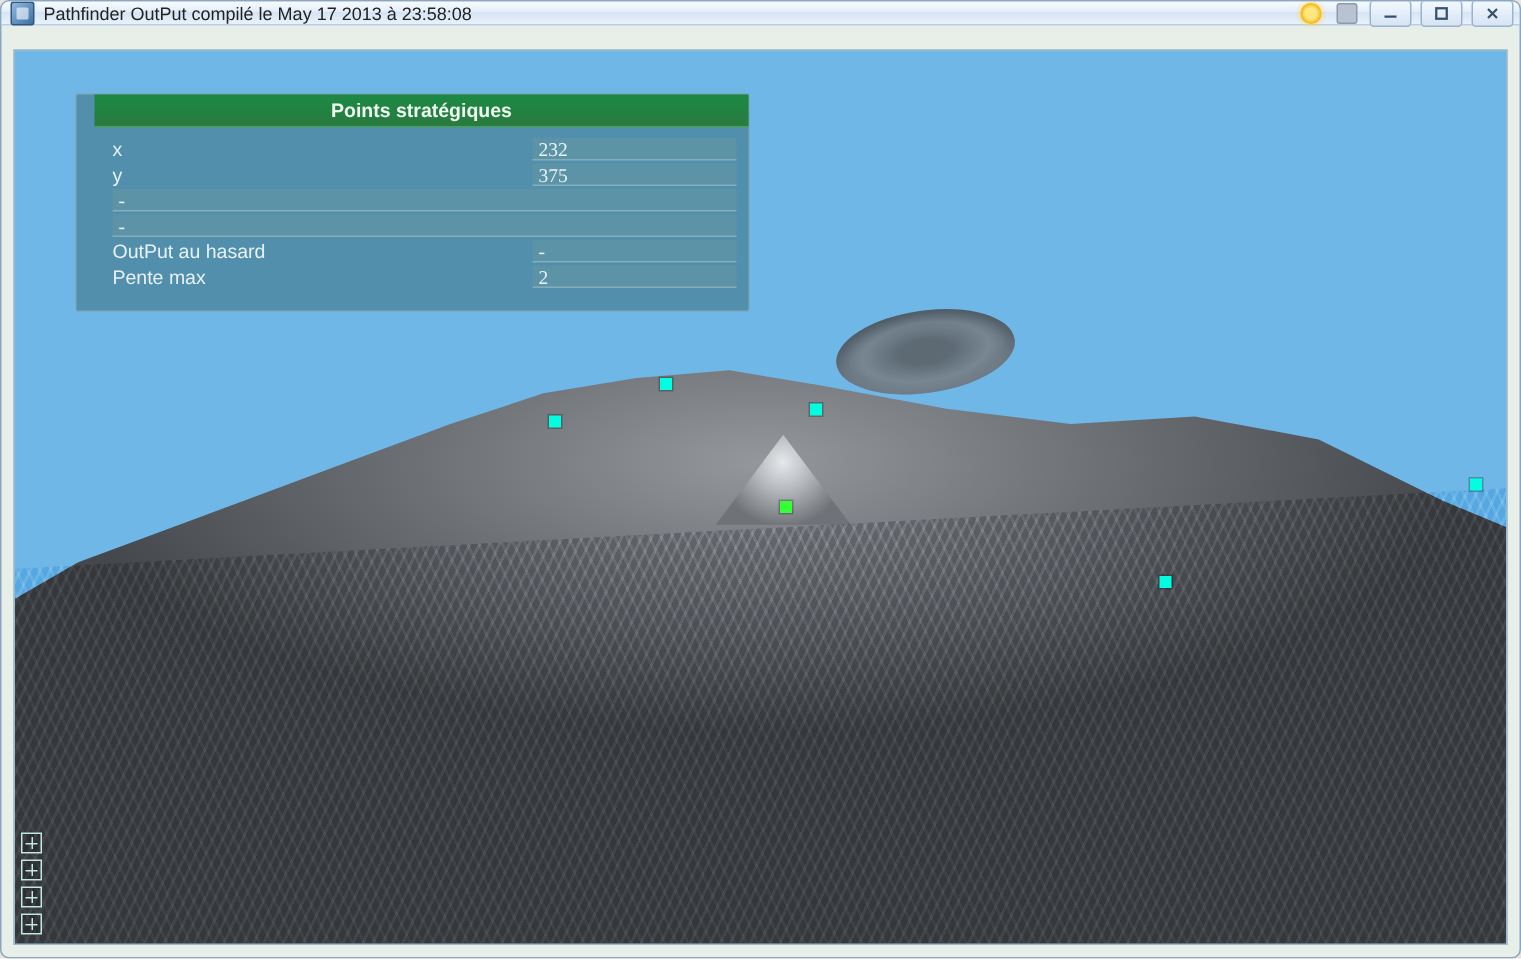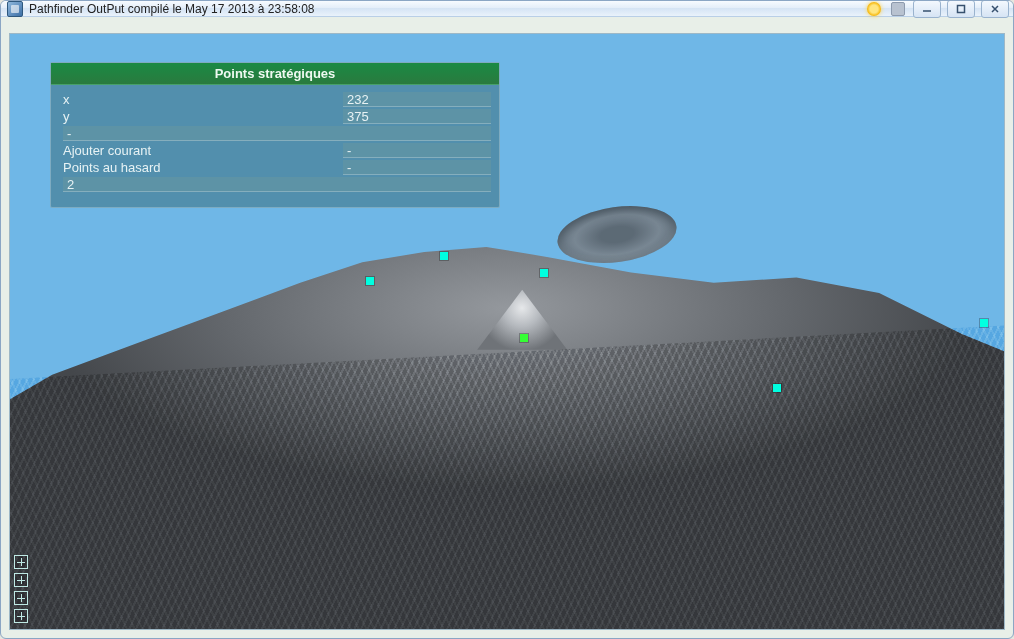--- a/index.html
+++ b/index.html
@@ -114,40 +114,41 @@
   }
   .wp.green { background:#35ff35; }
 
   
   .hud {
     position:absolute; left:40px; top:28px; width:450px;
     background: rgba(58,112,126,.55);
     border:1px solid rgba(255,255,255,.25);
     border-radius:2px;
     backdrop-filter: blur(1px);
-    padding: 0 0 14px 0;
+    padding: 0 0 14px 12px;
     color:#e7f2f4;
     font-size:13px;
   }
   .hud .hud-title{
     height:22px; line-height:22px; text-align:center;
     background: linear-gradient(to bottom,#1a8a44,#2a7a3e);
     color:#eef9f0; font-weight:600; font-size:13px;
     border-bottom:1px solid rgba(255,255,255,.2);
   }
   .hud .rows { padding:6px 8px 0 12px; }
   .hud .row {
     display:flex; align-items:center; height:17px;
   }
   .hud .lbl { flex:0 0 280px; }
   .hud .val {
     flex:1; height:15px; line-height:15px;
     background: rgba(102,150,162,.6);
     border-bottom:1px solid rgba(255,255,255,.25);
     padding-left:4px;
+    font-family:Liberation Serif, serif;
   }
 
   
   .indicators {
     position:absolute; left:4px; bottom:6px;
     display:flex; flex-direction:column; gap:4px;
   }
   .ind {
     width:14px; height:14px;
     border:1px solid #bfe9e4;
@@ -218,28 +219,28 @@
             <div class="val">232</div>
           </div>
           <div class="row">
             <div class="lbl">y</div>
             <div class="val">375</div>
           </div>
           <div class="row">
             <div class="val">-</div>
           </div>
           <div class="row">
-            <div class="lbl">Ajouter courant</div>
             <div class="val">-</div>
           </div>
           <div class="row">
-            <div class="lbl">Points au hasard</div>
+            <div class="lbl">OutPut au hasard</div>
             <div class="val">-</div>
           </div>
           <div class="row">
+            <div class="lbl">Pente max</div>
             <div class="val">2</div>
           </div>
         </div>
     </div>
 
     <div class="indicators">
       <div class="ind"></div>
       <div class="ind"></div>
       <div class="ind"></div>
       <div class="ind"></div>

